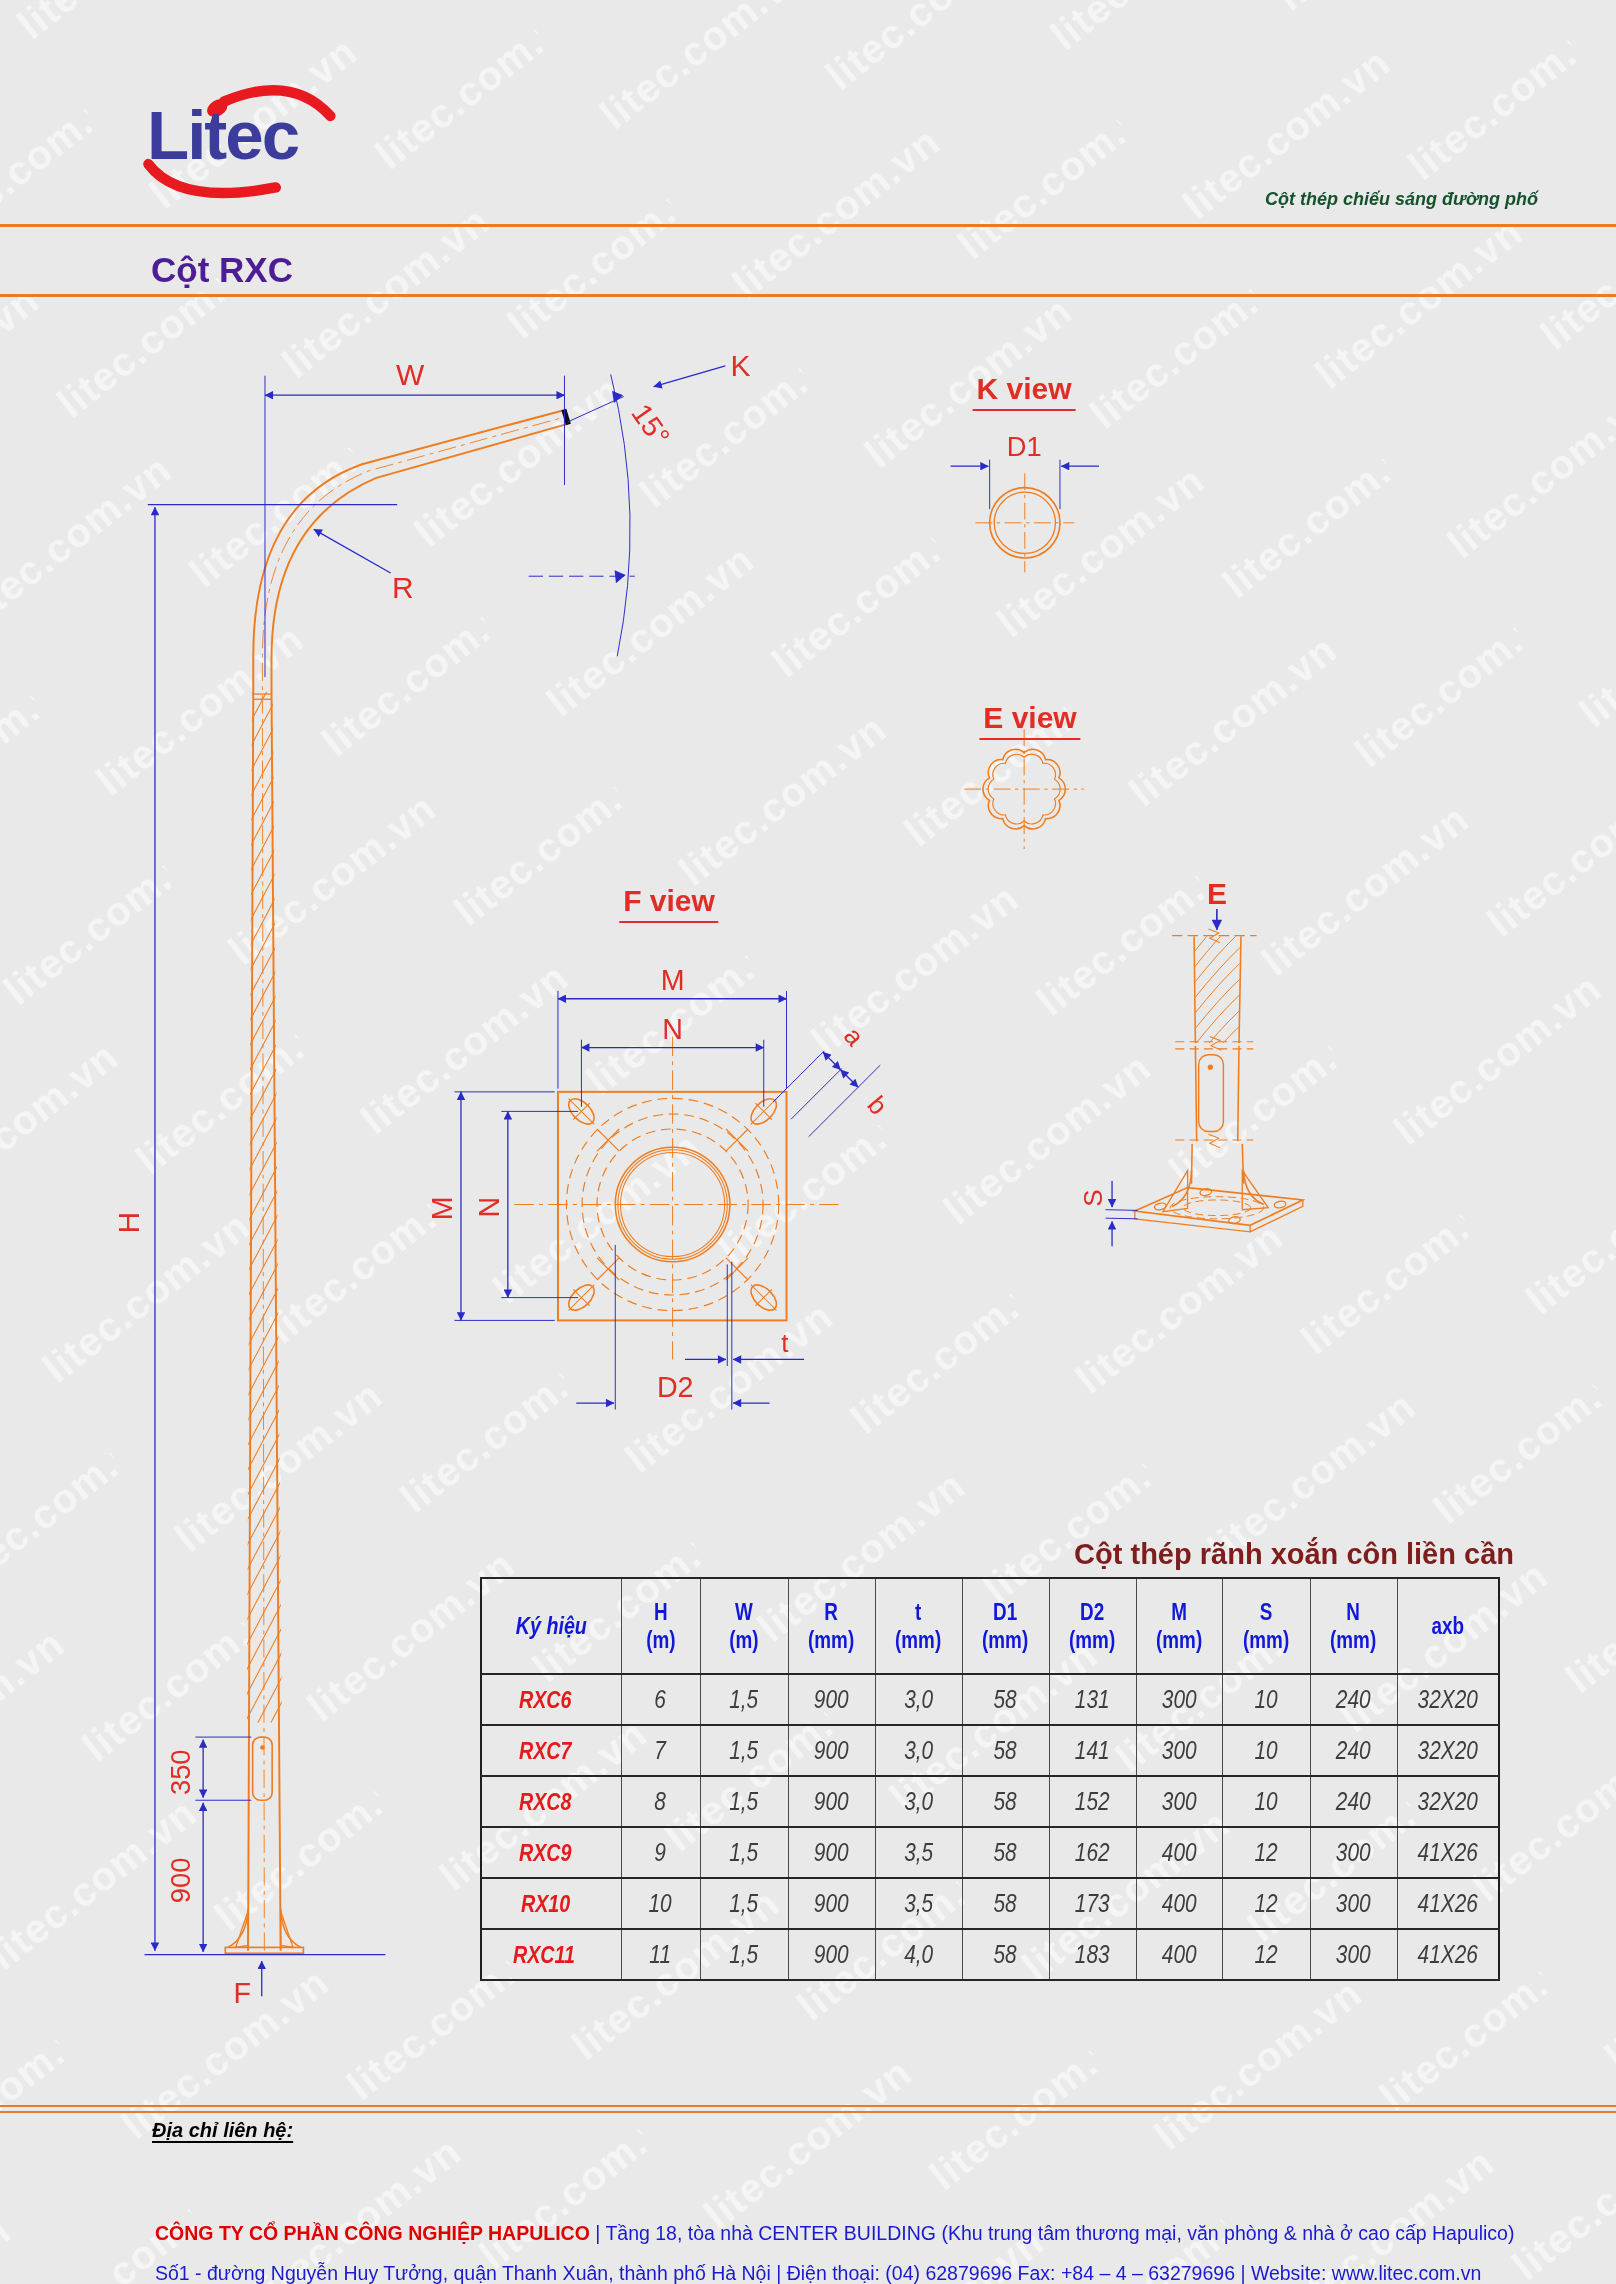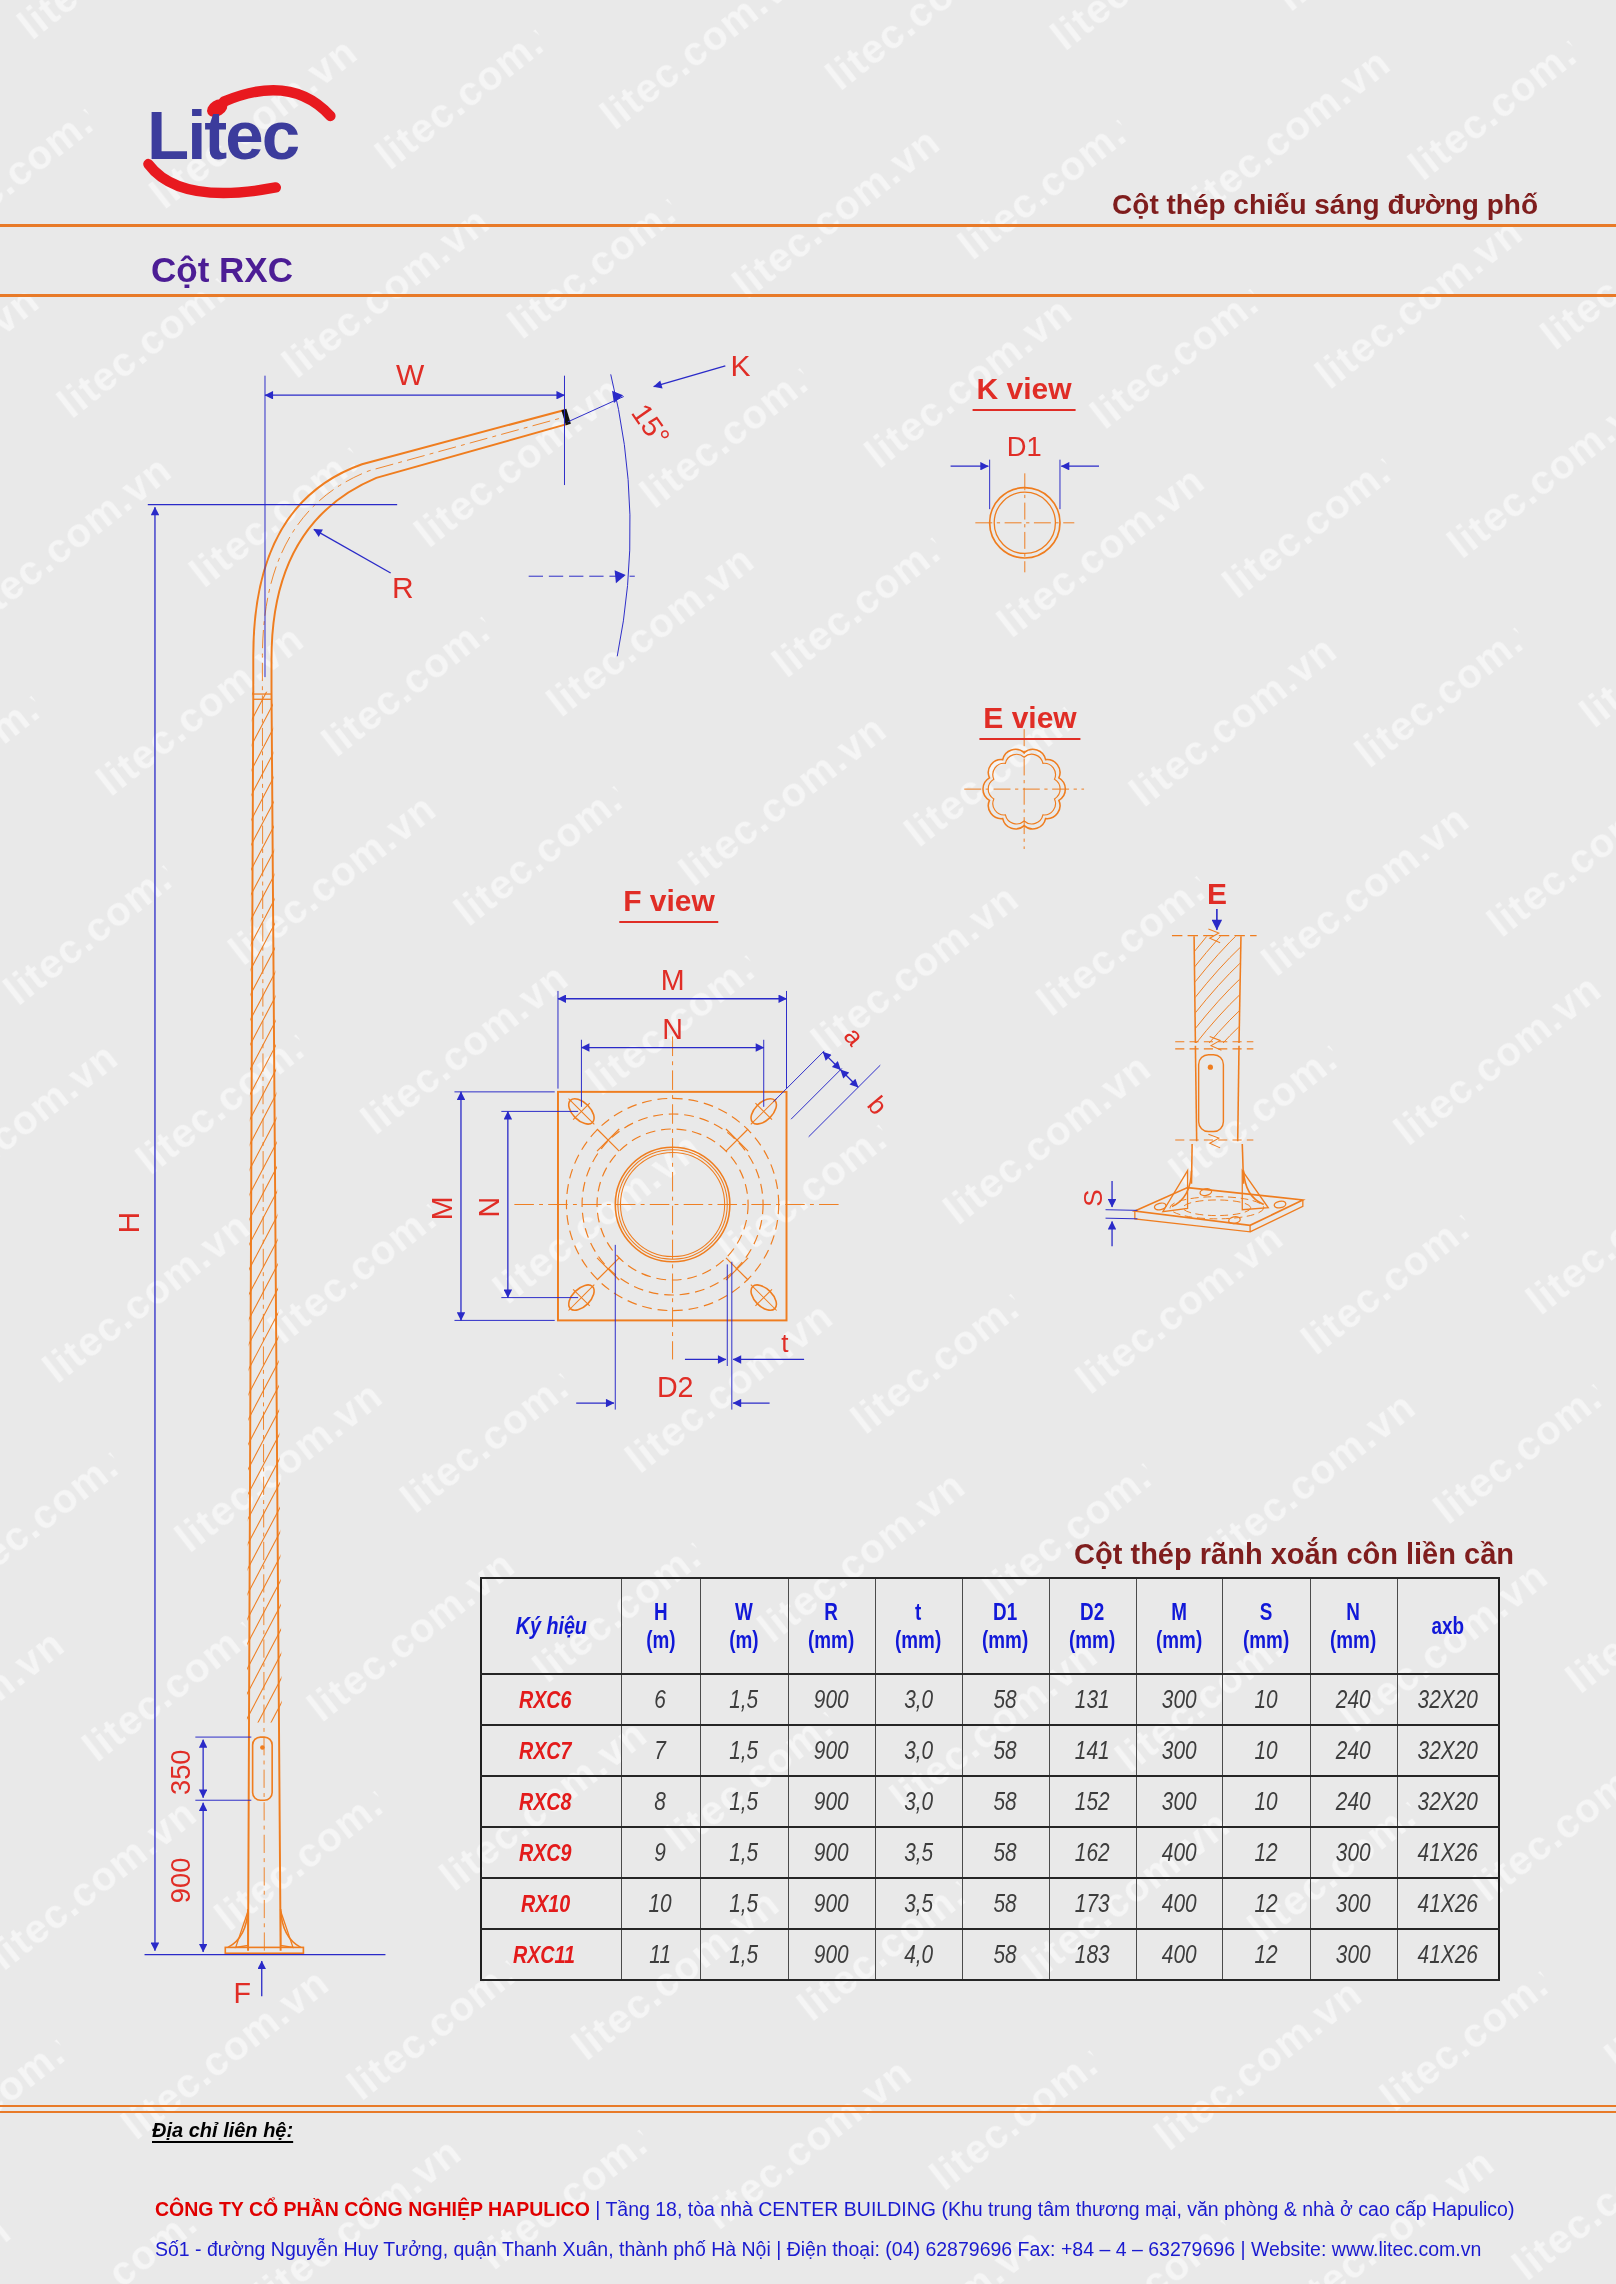--- a/index.html
+++ b/index.html
@@ -4,21 +4,21 @@
 <style>
   html,body{margin:0;padding:0;background:#cfcfcf;}
   .page{position:relative;width:1616px;height:2284px;background:#e9e9e9;overflow:hidden;
         font-family:"Liberation Sans","DejaVu Sans",sans-serif;}
   .abs{position:absolute;}
   svg{display:block;}
   
   .logo{left:138px;top:78px;width:208px;height:124px;}
   .logo-text{position:absolute;left:9px;top:18px;font-size:69px;font-weight:bold;
              letter-spacing:-2px;color:#3c3c9c;}
-  .tagline{right:78px;top:189px;font-size:28px;font-weight:bold;color:#7f1d1d;}
+  .tagline{right:78px;top:189px;font-size:18px;font-weight:bold;font-style:italic;color:#14532d;}
   .rule{left:0;width:1616px;height:2.6px;background:#e87a28;}
   .page-title{left:151px;top:250px;font-size:35px;font-weight:bold;color:#4c1d95;}
   
   .vtitle{font-size:30px;font-weight:bold;color:#e02d26;border-bottom:2.6px solid #e02d26;
           padding:0 3.9px 3.3px 3.9px;transform:translateX(-50%);white-space:nowrap;}
   
   .table-title{top:1538px;right:102px;font-size:29px;font-weight:bold;color:#7f1d1d;white-space:nowrap;}
   .spec-wrap{left:480px;top:1577px;}
   table.spec{border-collapse:collapse;table-layout:fixed;border:2.6px solid #1f1f1f;background:transparent;}
   table.spec th,table.spec td{border-left:1.3px solid #4b4b4b;border-right:1.3px solid #4b4b4b;
@@ -27,21 +27,21 @@
   table.spec tbody tr{height:51px;font-style:italic;}
   .cnd{display:inline-block;transform:scaleX(.82);transform-origin:center;}
   th .hd{font-size:23px;font-weight:bold;color:#1118d8;line-height:1.22;}
   th.kyhieu .hd{font-style:italic;font-size:24px;}
   td.val{font-size:25.4px;color:#3d3d3d;}
   td.rowname{text-align:left;padding-left:9px;}
   td.rowname .cnd{transform-origin:left center;font-size:24px;font-weight:bold;color:#e31b1b;}
   
   .f-head{left:152px;top:2119px;font-size:20px;font-weight:bold;font-style:italic;color:#000000;
           text-decoration:underline;text-underline-offset:3.9px;}
-  .f-line{left:155px;width:1406px;font-size:19.5px;color:#1a1ad0;white-space:nowrap;}
+  .f-line{left:155px;width:1406px;font-size:19.5px;color:#1a1ad0;white-space:nowrap;margin-top:24px;}
   .f-line .red{color:#e00000;font-weight:bold;}
 </style>
 </head>
 <body>
 
 <div class="page">
 
   <svg class="abs" style="left:0;top:0" width="1616" height="2284" viewBox="0 0 2482 3508">
     <defs>
       <marker id="arr" viewBox="0 0 10 10" refX="9.5" refY="5" markerWidth="11" markerHeight="6.5" orient="auto-start-reverse">

